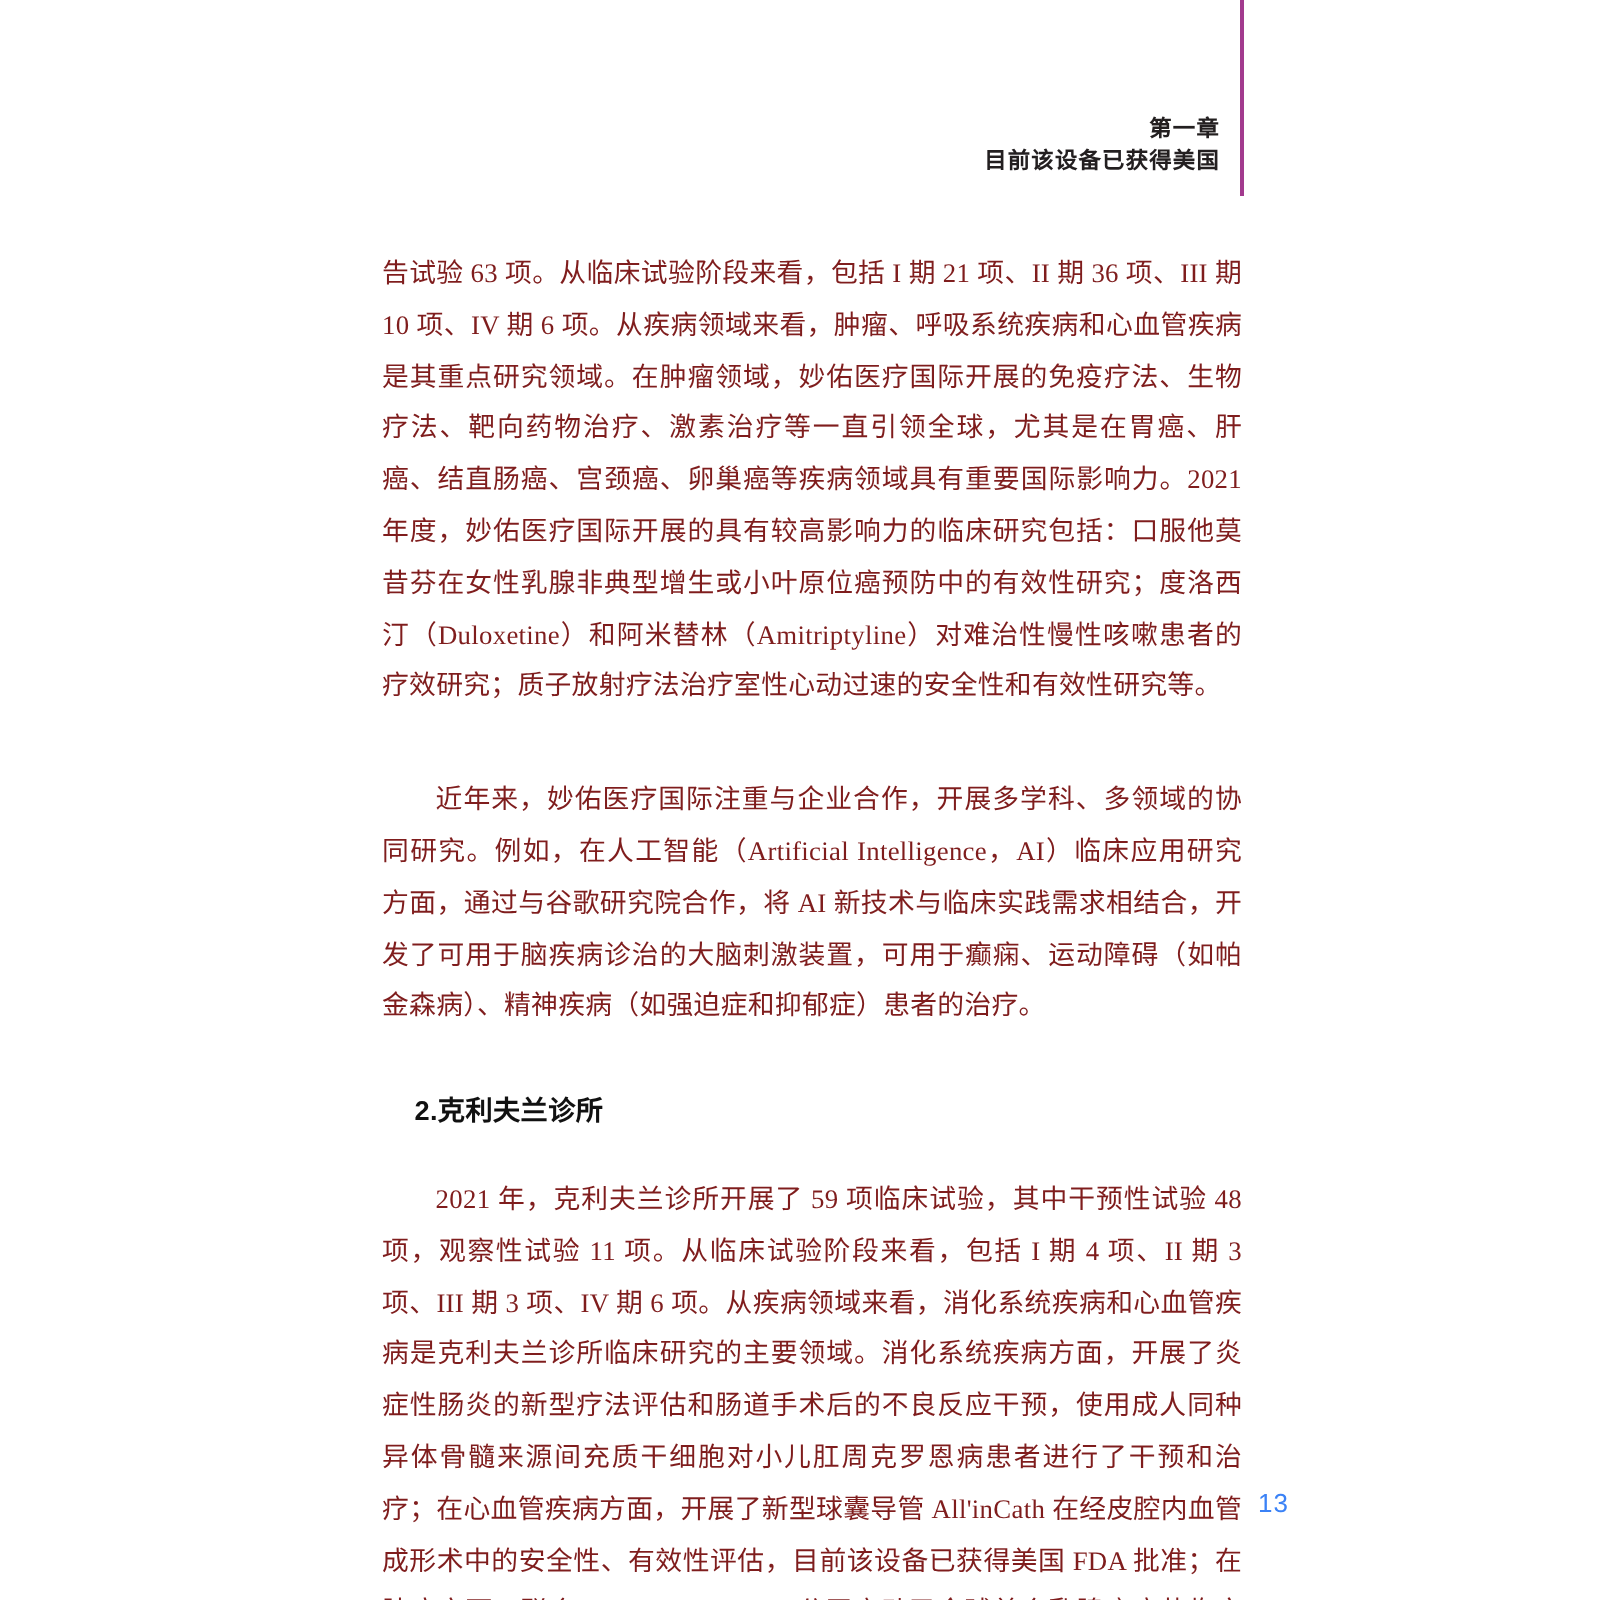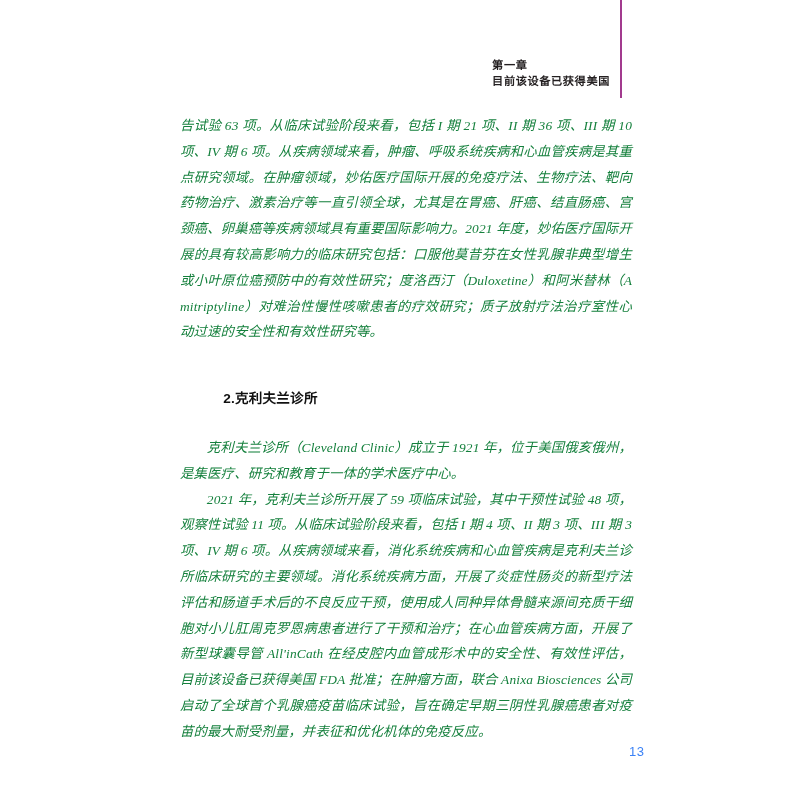--- a/index.html
+++ b/index.html
@@ -37,57 +37,57 @@
     left: 620px;
     top: 0px;
     width: 1.6px;
     height: 98px;
     background: #a23a8e;
   }
   .header-text {
     position: absolute;
     right: 190px;
     top: 58px;
+    text-align: right;
     line-height: 1.42;
     font-size: 11.2px;
     font-weight: bold;
     color: #231f20;
     letter-spacing: 0.6px;
     font-family: "Liberation Sans", "DejaVu Sans", sans-serif;
     white-space: nowrap;
   }
   .header-line1 { display: block; }
   .header-line2 { display: block; }
 
   
   .body-block {
     position: absolute;
     left: 180px;
     top: 113px;
     width: 452px;
   }
 
   p.para {
-    margin: 0;
+    margin: 11px;
     font-size: 13.4px;
     line-height: 25.8px;
     text-align: justify;
     text-justify: inter-ideograph;
     text-indent: 0;
-    color: #15803d;
+    color: #7f1d1d;
     letter-spacing: 0.15px;
     word-break: break-all;
-    font-style: italic;
   }
   p.indent {
     text-indent: 2em;
   }
 
   h3.section-heading {
-    margin: 16px;
+    margin: 0;
     font-size: 13.6px;
     line-height: 25.8px;
     font-weight: bold;
     text-indent: 2em;
     color: #111111;
     letter-spacing: 0.2px;
     font-family: "Liberation Sans", "DejaVu Sans", sans-serif;
   }
 
   .gap-small { height: 9px; }
@@ -117,28 +117,28 @@
       <span class="header-line2">目前该设备已获得美国</span>
     </div>
   </div>
 
   <div class="body-block">
 
     <p class="para">告试验 63 项。从临床试验阶段来看，包括 I 期 21 项、II 期 36 项、III 期 10 项、IV 期 6 项。从疾病领域来看，肿瘤、呼吸系统疾病和心血管疾病是其重点研究领域。在肿瘤领域，妙佑医疗国际开展的免疫疗法、生物疗法、靶向药物治疗、激素治疗等一直引领全球，尤其是在胃癌、肝癌、结直肠癌、宫颈癌、卵巢癌等疾病领域具有重要国际影响力。2021 年度，妙佑医疗国际开展的具有较高影响力的临床研究包括：口服他莫昔芬在女性乳腺非典型增生或小叶原位癌预防中的有效性研究；度洛西汀（Duloxetine）和阿米替林（Amitriptyline）对难治性慢性咳嗽患者的疗效研究；质子放射疗法治疗室性心动过速的安全性和有效性研究等。</p>
 
     <div class="gap-small"></div>
 
+    <p class="para indent">近年来，妙佑医疗国际注重与企业合作，开展多学科、多领域的协同研究。例如，在人工智能（Artificial Intelligence，AI）临床应用研究方面，通过与谷歌研究院合作，将 AI 新技术与临床实践需求相结合，开发了可用于脑疾病诊治的大脑刺激装置，可用于癫痫、运动障碍（如帕金森病）、精神疾病（如强迫症和抑郁症）患者的治疗。</p>
 
     <div class="gap-heading-top"></div>
 
     <h3 class="section-heading">2.克利夫兰诊所</h3>
 
     <div class="gap-heading-bottom"></div>
 
-    <p class="para indent">克利夫兰诊所（Cleveland Clinic）成立于 1921 年，位于美国俄亥俄州，是集医疗、研究和教育于一体的学术医疗中心。</p>
 
     <p class="para indent">2021 年，克利夫兰诊所开展了 59 项临床试验，其中干预性试验 48 项，观察性试验 11 项。从临床试验阶段来看，包括 I 期 4 项、II 期 3 项、III 期 3 项、IV 期 6 项。从疾病领域来看，消化系统疾病和心血管疾病是克利夫兰诊所临床研究的主要领域。消化系统疾病方面，开展了炎症性肠炎的新型疗法评估和肠道手术后的不良反应干预，使用成人同种异体骨髓来源间充质干细胞对小儿肛周克罗恩病患者进行了干预和治疗；在心血管疾病方面，开展了新型球囊导管 All'inCath 在经皮腔内血管成形术中的安全性、有效性评估，目前该设备已获得美国 FDA 批准；在肿瘤方面，联合 Anixa Biosciences 公司启动了全球首个乳腺癌疫苗临床试验，旨在确定早期三阴性乳腺癌患者对疫苗的最大耐受剂量，并表征和优化机体的免疫反应。</p>
 
   </div>
 
   <div class="page-number">13</div>
 
 </div>
 
 </body></html>

